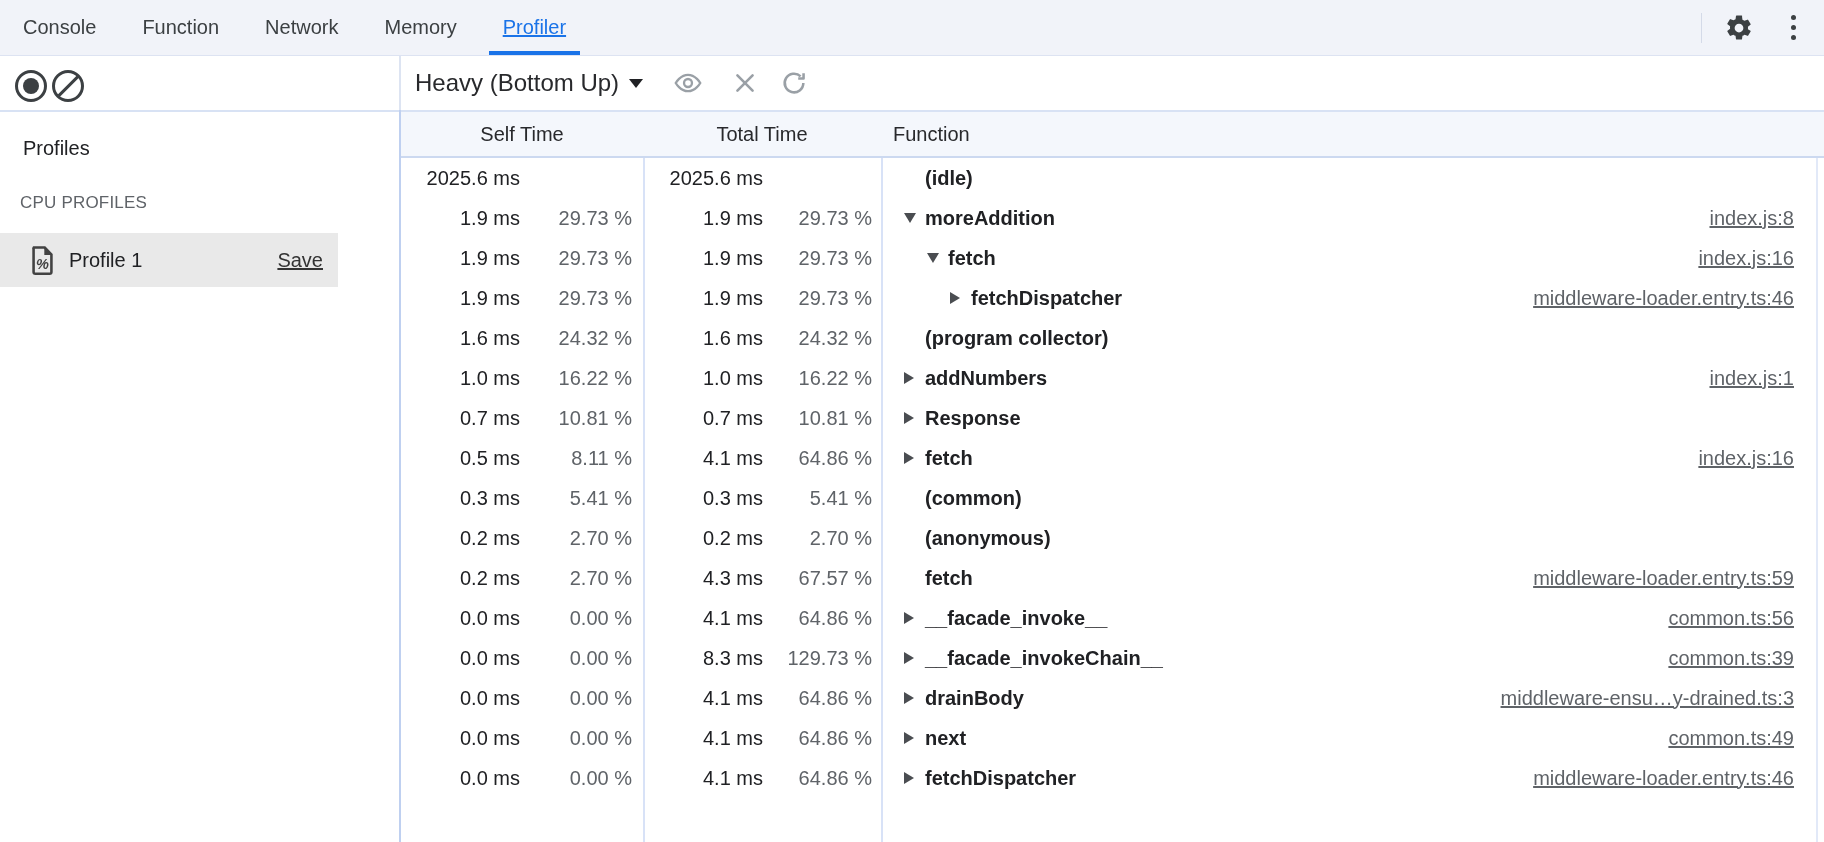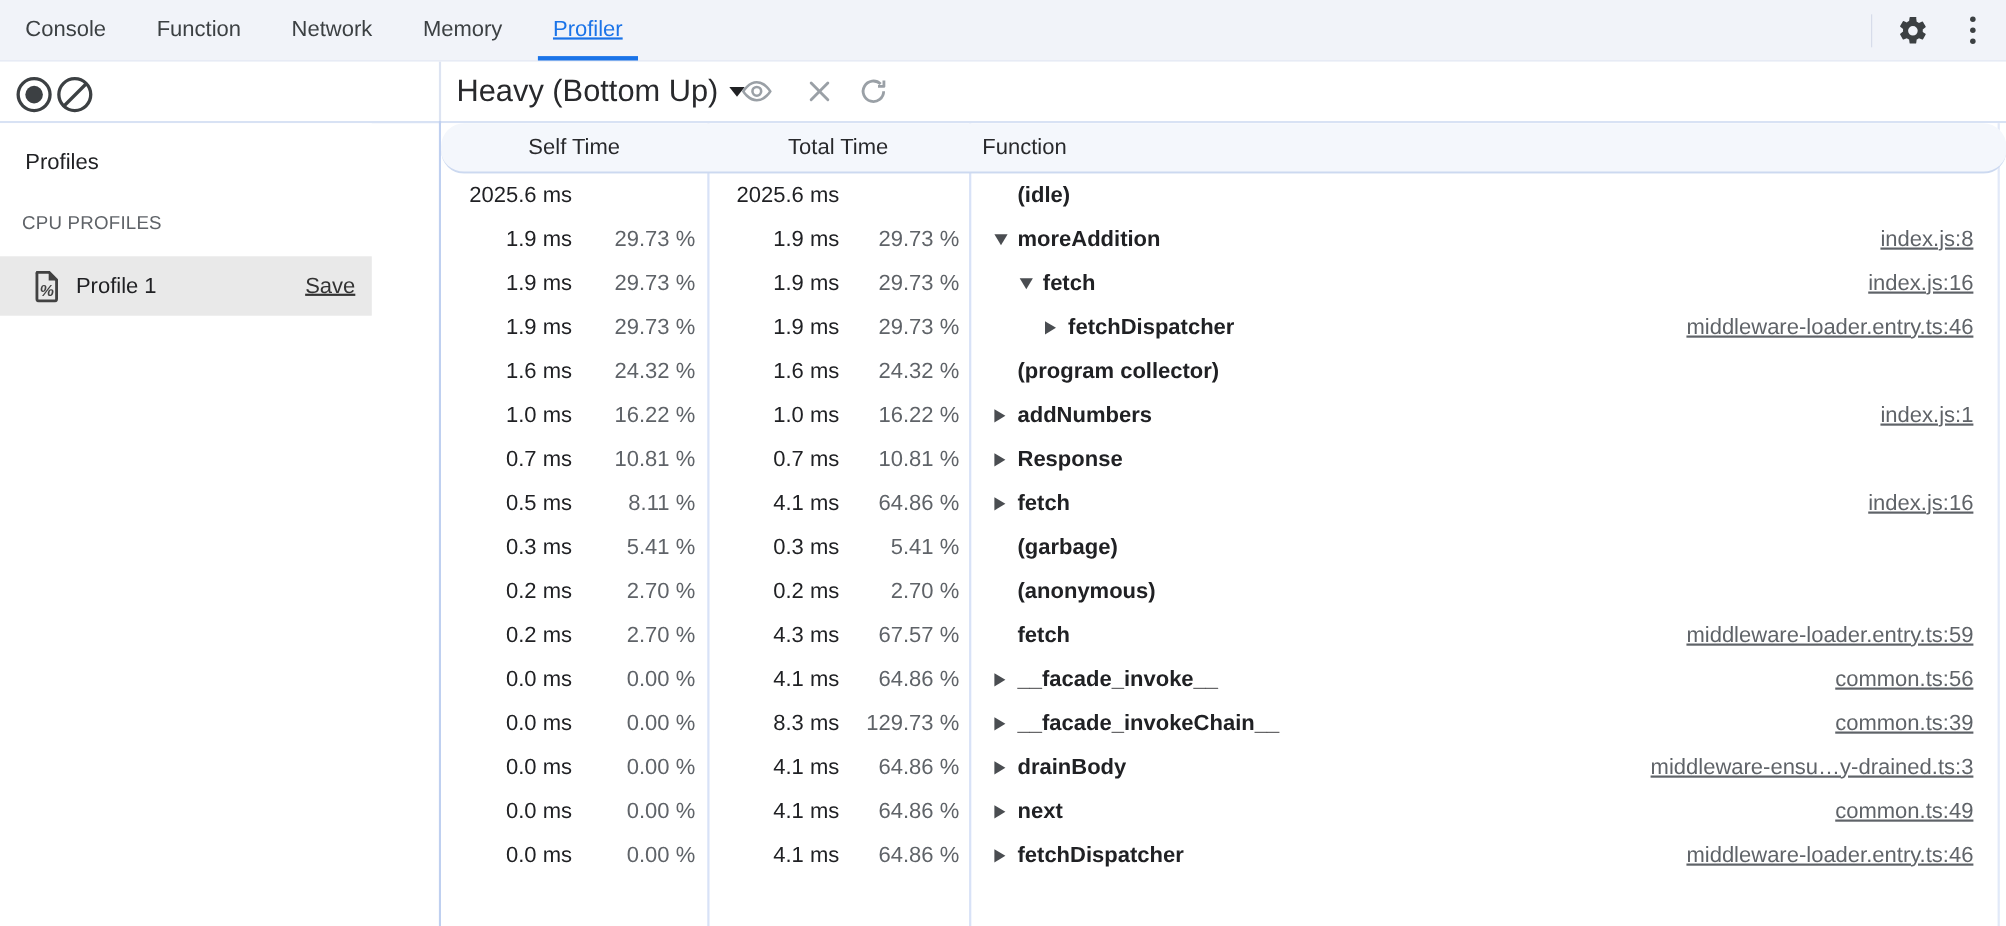--- a/index.html
+++ b/index.html
@@ -47,21 +47,21 @@
     position:absolute; left:52px; top:14px; width:26px; height:26px;
     border:3px solid #3c4043; border-radius:50%;
   }
   .clear-icon::after {
     content:""; position:absolute; left:11.5px; top:-1px; width:3px; height:28px;
     background:#3c4043; transform:rotate(45deg);
   }
   .toolbar-vdivider { position:absolute; left:399px; top:0; width:2px; height:54px; background:#dde4f2; }
   .view-dropdown {
     position:absolute; left:415px; top:0; height:54px; display:flex; align-items:center;
-    font-size:28px; color:#28292c; cursor:default;
+    font-size:24px; color:#28292c; cursor:default;
   }
   .view-dropdown .caret {
     margin-left:10px; width:0; height:0;
     border-left:7px solid transparent; border-right:7px solid transparent; border-top:9px solid #202124;
   }
   .tb-icon { position:absolute; top:13px; width:28px; height:28px; display:flex; align-items:center; justify-content:center; }
   .tb-eye { left:674px; } .tb-close { left:731px; } .tb-refresh { left:780px; }
 
   
   .sidebar { position:absolute; left:0; top:112px; width:338px; bottom:0; background:#fff; }
@@ -78,21 +78,21 @@
   .main-vdivider { position:absolute; left:399px; top:110px; width:2px; bottom:0; background:#bfd0f0; }
 
   
   .grid { position:absolute; left:401px; top:112px; right:0; bottom:0; background:#fff; }
   .grid .col-line { position:absolute; top:0; bottom:0; width:2px; background:#d8e2f7; z-index:0; }
   .grid .col-line.c1 { left:242px; }
   .grid .col-line.c2 { left:480px; }
   .grid .col-line.c3 { right:6px; background:#e2e9f8; }
   .grid-header {
     position:relative; z-index:1; height:44px; background:#f4f7fc; border-bottom:2px solid #ccd9f0;
-    display:flex; align-items:center; font-size:20px; color:#28292c;border-radius:21px;
+    display:flex; align-items:center; font-size:20px; color:#28292c;
   }
   .gh-cell { text-align:center; }
   .gh-self { width:242px; }
   .gh-total { width:238px; }
   .gh-fn { flex:1; text-align:left; padding-left:12px; }
   .grid-body { position:relative; z-index:1; }
   .row { height:40px; display:flex; align-items:center; font-size:20px; }
   .cell-time { display:flex; align-items:center; box-sizing:border-box; }
   .cell-self { width:242px; padding-right:11px; }
   .cell-total { width:238px; padding-right:9px; }
@@ -331,21 +331,21 @@
           <span class="ms">0.3 ms</span>
           <span class="pct">5.41 %</span>
         </div>
         <div class="cell-time cell-total">
           <span class="ms">0.3 ms</span>
           <span class="pct">5.41 %</span>
         </div>
         <div class="cell-fn">
           <span class="indent" style="width: 23px;"></span>
           <span class="arrowbox"></span>
-          <span class="fn-name">(garbage)</span>
+          <span class="fn-name">(common)</span>
         </div>
       </div>
       <div class="row">
         <div class="cell-time cell-self">
           <span class="ms">0.2 ms</span>
           <span class="pct">2.70 %</span>
         </div>
         <div class="cell-time cell-total">
           <span class="ms">0.2 ms</span>
           <span class="pct">2.70 %</span>

